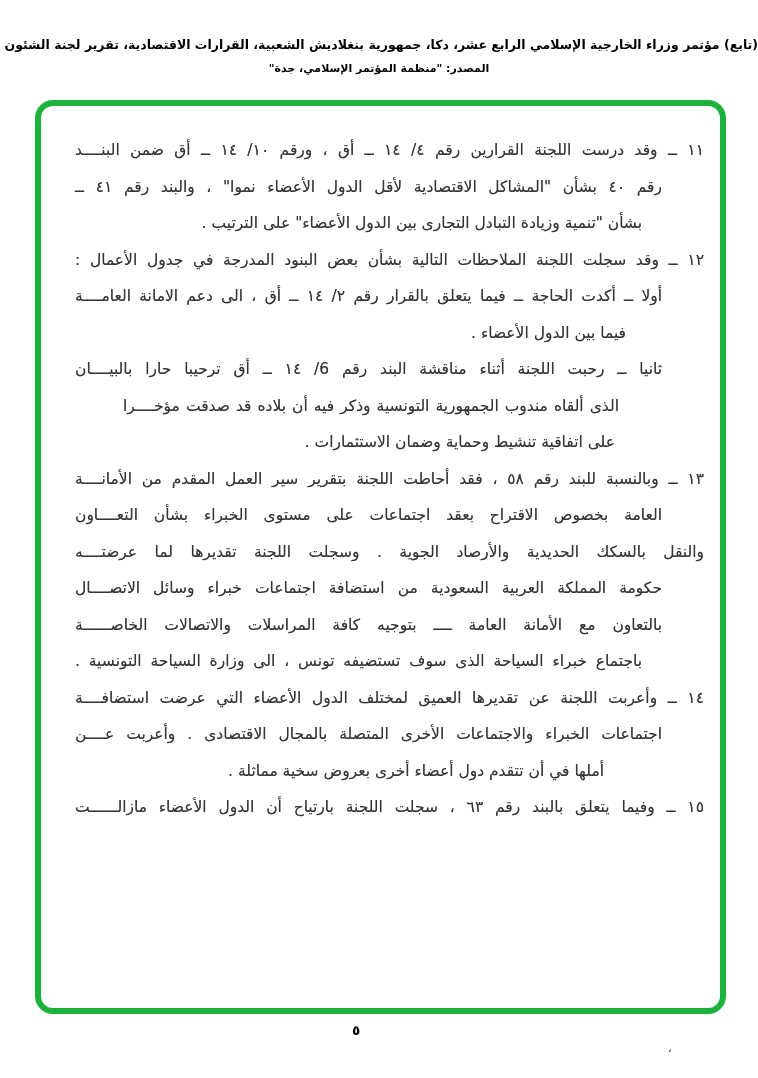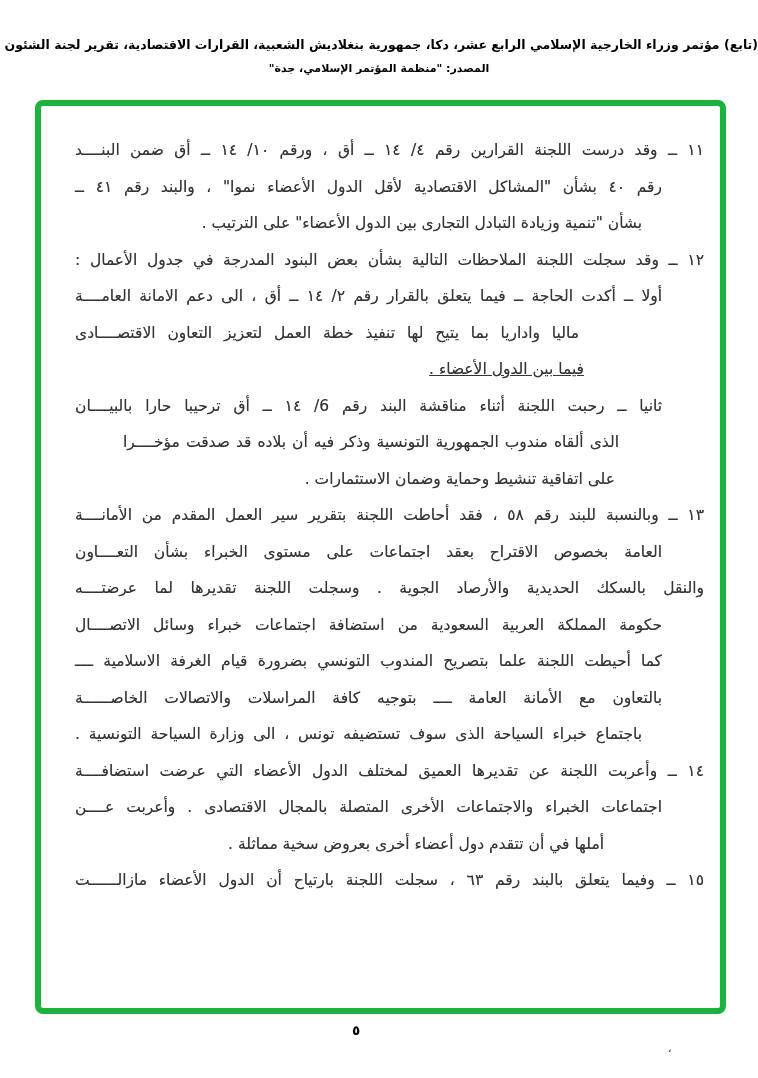--- a/index.html
+++ b/index.html
@@ -32,21 +32,21 @@
   }
 
   
   .annotation-box {
     position: absolute;
     left: 35px;
     top: 100px;
     width: 691px;
     height: 914px;
     border: 6px solid #1cb23c;
-    border-radius: 8px;
+    border-radius: 18px;
     background: transparent;
   }
 
   
   .scan-text {
     position: absolute;
     right: 16px;
     left: 34px;
     top: 26px;
     color: #343434;
@@ -64,21 +64,21 @@
     text-align-last: justify;
   }
   
   .in0 { margin-right: 0; }
   .in1 { margin-right: 42px; }
   .in2 { margin-right: 62px; }
   .in3 { margin-right: 85px; margin-left: 48px; }
   .in4 { margin-right: 100px; }
   .in5 { margin-right: 125px; }
   .in6 { margin-right: 89px; }
-  .in7 { margin-right: 120px; text-decoration: underline; }
+  .in7 { margin-right: 78px; }
 
   
   .page-number {
     position: absolute;
     top: 1022px;
     left: 352px;
     font-weight: bold;
     font-size: 13.5px;
     color: #000;
     direction: rtl;
@@ -102,32 +102,30 @@
 <div class="annotation-box">
   <div class="scan-text">
 
     <div class="line j in0">١١ ــ  وقد درست اللجنة القرارين رقم ٤/ ١٤ ــ أق ، ورقم ١٠/ ١٤ ــ أق ضمن البنــــد</div>
     <div class="line j in1">رقم ٤٠ بشأن "المشاكل الاقتصادية لأقل الدول الأعضاء نموا" ، والبند رقم ٤١ ــ</div>
     <div class="line in2">بشأن "تنمية وزيادة التبادل التجارى بين الدول الأعضاء" على الترتيب .</div>
 
     <div class="line j in0">١٢ ــ وقد سجلت اللجنة الملاحظات التالية بشأن بعض البنود المدرجة في جدول الأعمال :</div>
 
     <div class="line j in1">أولا ــ أكدت الحاجة ــ فيما يتعلق بالقرار رقم ٢/ ١٤ ــ أق ، الى دعم الامانة العامــــة</div>
-    <div class="line j in5">ماليا واداريا بما يتيح لها تنفيذ خطة العمل لتعزيز التعاون الاقتصــــادى</div>
     <div class="line in7">فيما بين الدول الأعضاء .</div>
 
     <div class="line j in1">ثانيا ــ رحبت اللجنة أثناء مناقشة البند رقم 6/ ١٤ ــ أق ترحيبا حارا بالبيــــان</div>
     <div class="line j in3">الذى ألقاه مندوب الجمهورية التونسية وذكر فيه أن بلاده قد صدقت مؤخــــرا</div>
     <div class="line in6">على اتفاقية تنشيط وحماية وضمان الاستثمارات .</div>
 
     <div class="line j in0">١٣ ــ وبالنسبة للبند رقم ٥٨ ، فقد أحاطت اللجنة بتقرير سير العمل المقدم من الأمانــــة</div>
     <div class="line j in1">العامة بخصوص الاقتراح بعقد اجتماعات على مستوى الخبراء بشأن التعــــاون</div>
     <div class="line j in0">والنقل بالسكك الحديدية والأرصاد الجوية . وسجلت اللجنة تقديرها لما عرضتــــه</div>
     <div class="line j in1">حكومة المملكة العربية السعودية من استضافة اجتماعات خبراء وسائل الاتصــــال</div>
-    <div class="line j in1">كما أحيطت اللجنة علما بتصريح المندوب التونسي بضرورة قيام الغرفة الاسلامية ــــ</div>
     <div class="line j in1">بالتعاون مع الأمانة العامة ــــ بتوجيه كافة المراسلات والاتصالات الخاصــــــة</div>
     <div class="line j in2">باجتماع خبراء السياحة الذى سوف تستضيفه تونس ، الى وزارة السياحة التونسية .</div>
 
     <div class="line j in0">١٤ ــ وأعربت اللجنة عن تقديرها العميق لمختلف الدول الأعضاء التي عرضت استضافــــة</div>
     <div class="line j in1">اجتماعات الخبراء والاجتماعات الأخرى المتصلة بالمجال الاقتصادى . وأعربت عــــن</div>
     <div class="line in4">أملها في أن تتقدم دول أعضاء أخرى بعروض سخية مماثلة .</div>
 
     <div class="line j in0">١٥ ــ وفيما يتعلق بالبند رقم ٦٣ ، سجلت اللجنة بارتياح أن الدول الأعضاء مازالــــــت</div>
 
   </div>

